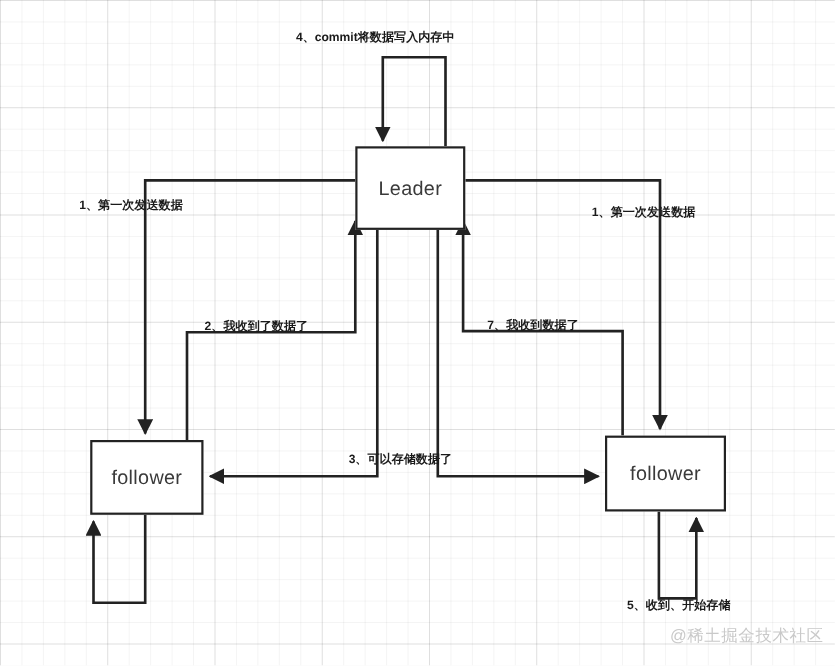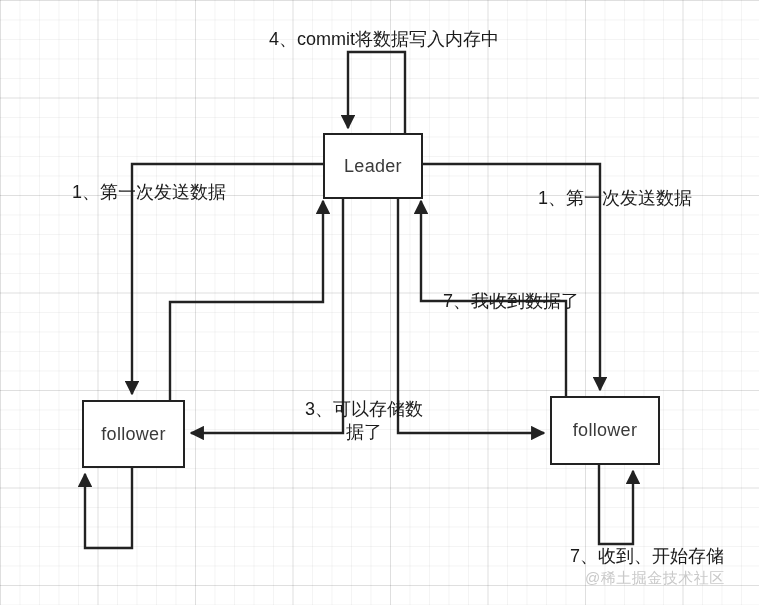--- a/index.html
+++ b/index.html
@@ -45,22 +45,22 @@
     align-items: center;
     justify-content: center;
     color: #3a3a3a;
     font-size: 18px;
     letter-spacing: 0.3px;
   }
   .node.leader { font-weight: 400; }
   .label {
     position: absolute;
     color: #1a1a1a;
-    font-size: 18px;
-    font-weight: normal;
+    font-size: 11px;
+    font-weight: bold;
     white-space: nowrap;
     line-height: 1.25;
     background: transparent;
   }
   .label.wrap {
     white-space: normal;
     text-align: center;
   }
   .watermark {
     position: absolute;
@@ -96,41 +96,42 @@
       <path d="M 343 195 L 343 433 L 191 433" marker-end="url(#ah)"></path>
 
       <path d="M 398 195 L 398 433 L 544 433" marker-end="url(#ah)"></path>
 
       <path d="M 132 468 L 132 548 L 85 548 L 85 474" marker-end="url(#ah)"></path>
 
       <path d="M 599 465 L 599 544 L 633 544 L 633 471" marker-end="url(#ah)"></path>
     </g>
   </svg>
 
-  <div class="node leader" style="left:323px; top:133px; width:100px; height:66px;">
+  <div class="node leader" style="left:323px; top:133px; width:100px; height:76px;">
     <span>Leader</span>
   </div>
 
   <div class="node" style="left:82px; top:400px; width:103px; height:68px;">
     <span>follower</span>
   </div>
 
   <div class="node" style="left:550px; top:396px; width:110px; height:69px;">
     <span>follower</span>
   </div>
 
   <div class="label" style="left:269px; top:28px;">4、commit将数据写入内存中</div>
 
   <div class="label" style="left:72px; top:181px;">1、第一次发送数据</div>
 
   <div class="label" style="left:538px; top:187px;">1、第一次发送数据</div>
 
+  <div class="label" style="left:186px; top:291px;">2、我收到了数据了</div>
 
   <div class="label" style="left:443px; top:290px;">7、我收到数据了</div>
 
-  <div class="label wrap" style="left:305px; top:398px; width:118px;">3、可以存储数据了</div>
+  <div class="label wrap" style="left:305px; top:412px; width:118px;">3、可以存储数据了</div>
 
 
-  <div class="label" style="left:570px; top:545px;">7、收到、开始存储</div>
+  <div class="label" style="left:570px; top:545px;">5、收到、开始存储</div>
 
-  <div class="watermark" style="left:585px; top:569px;">@稀土掘金技术社区</div>
+  <div class="watermark" style="left:609px; top:569px;">@稀土掘金技术社区</div>
 
 </div>
 
 </body></html>

